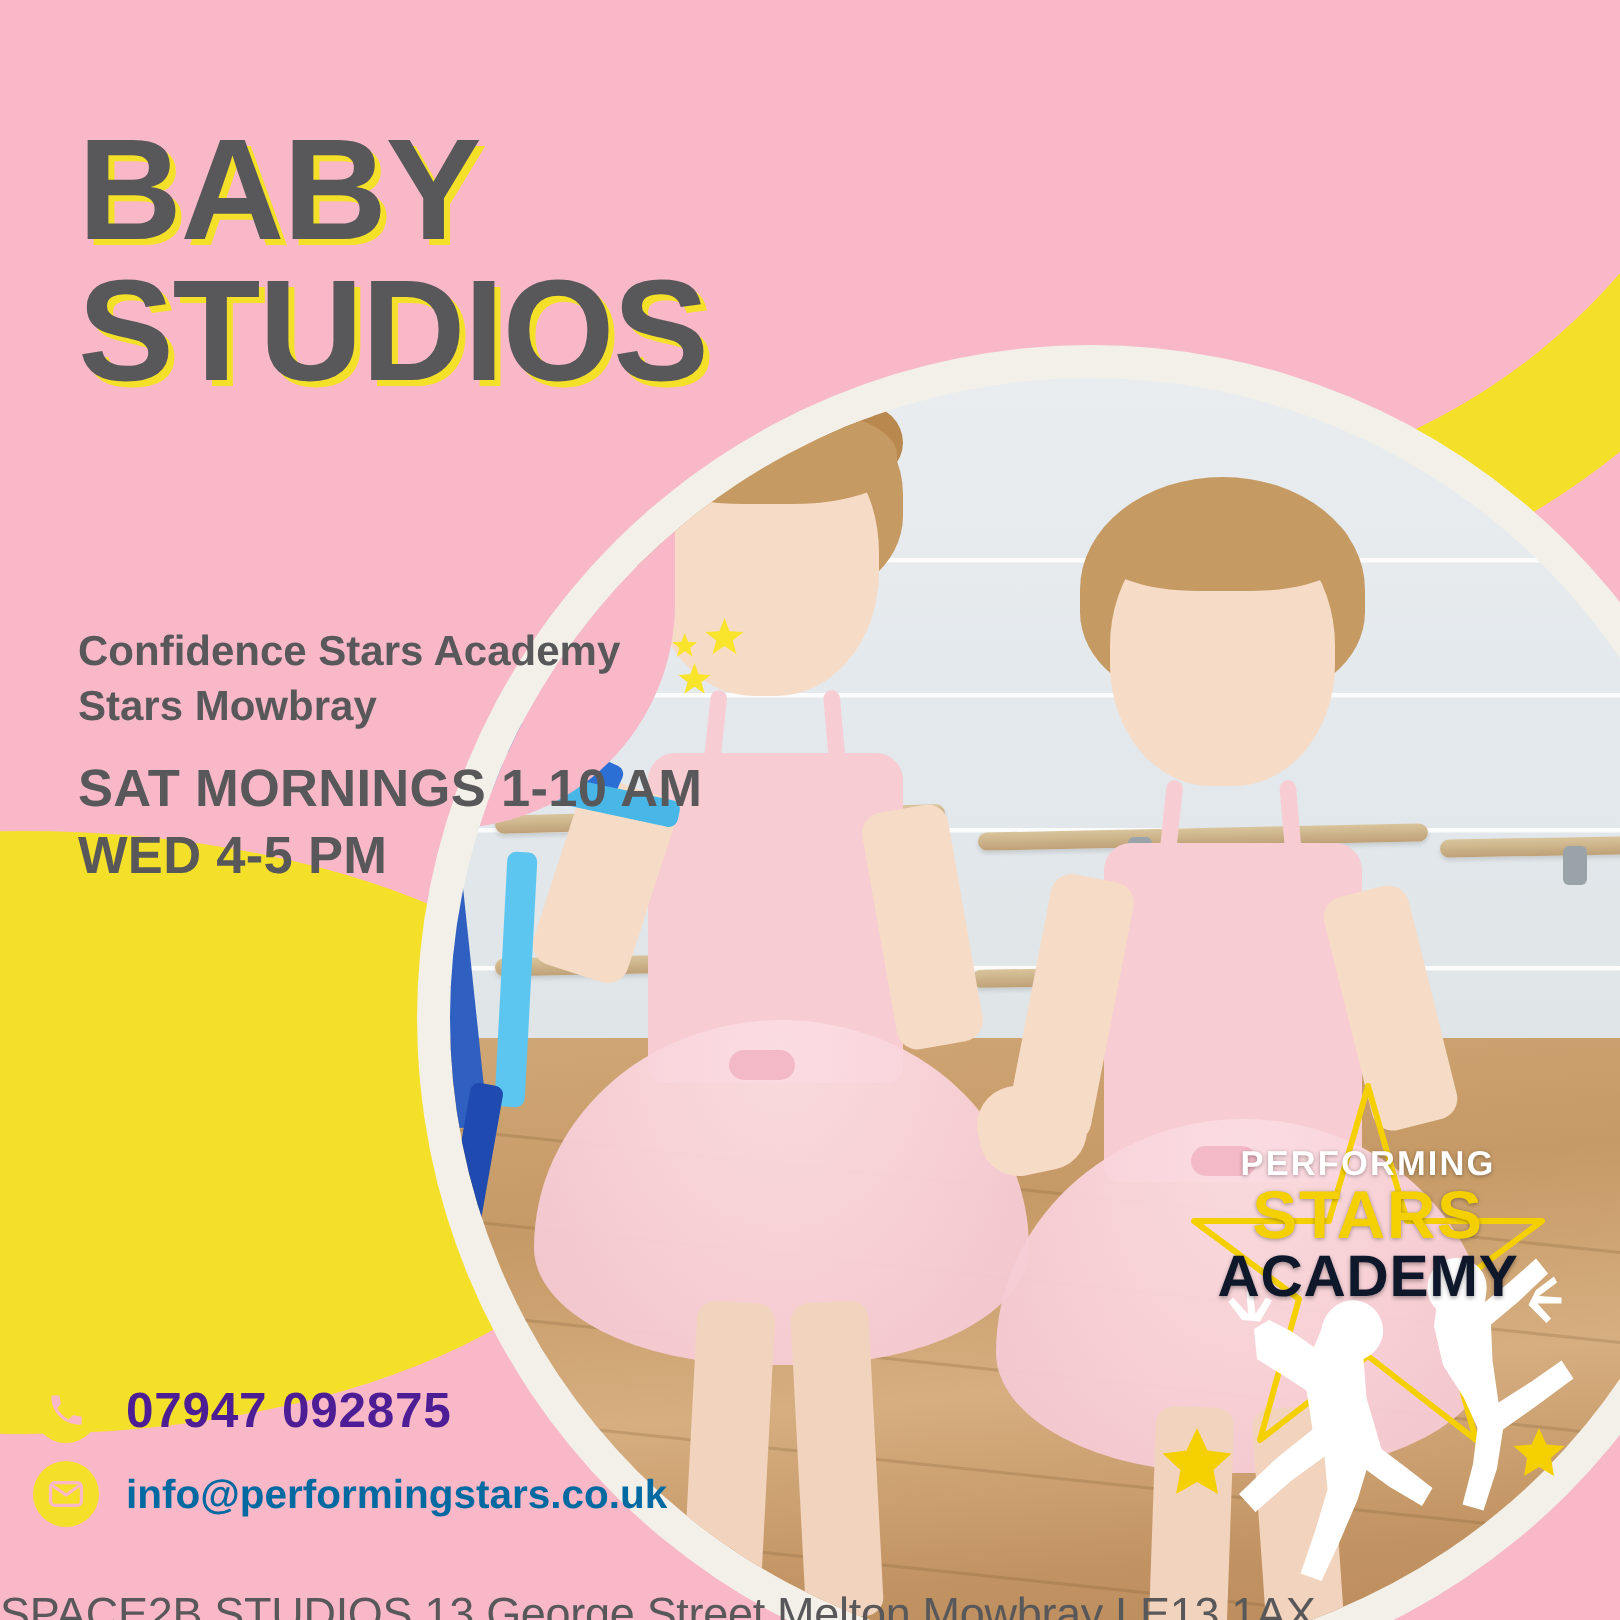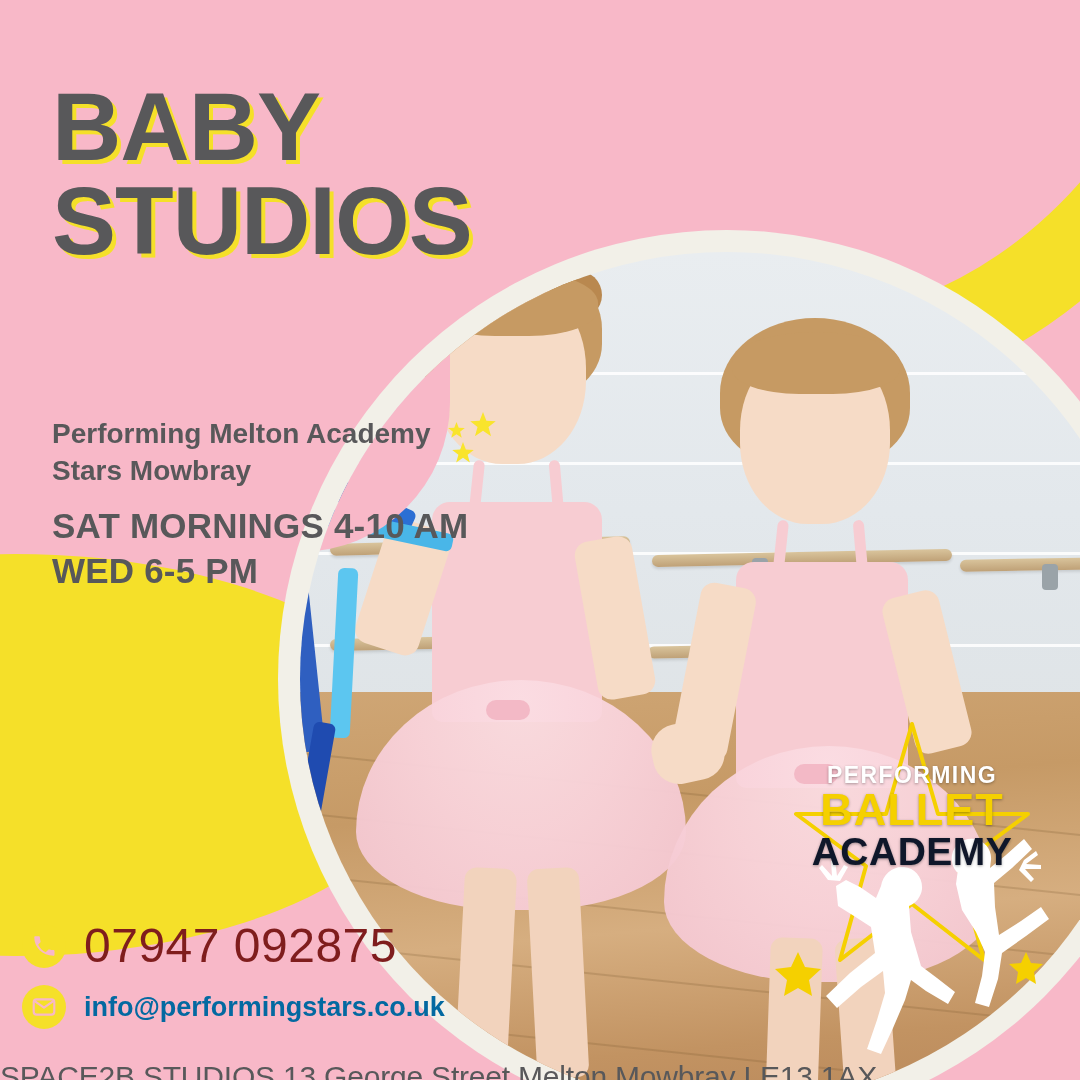--- a/index.html
+++ b/index.html
@@ -118,21 +118,21 @@
     margin-bottom:14px;
     width:max-content;
   }
 
   
   #contact{position:absolute;left:22px;top:884px;}
   .contact-row{display:flex;align-items:center;margin-bottom:12px;}
   .ic{width:44px;height:44px;border-radius:50%;background:#F5E029;
       display:flex;align-items:center;justify-content:center;margin-right:18px;flex:0 0 auto;}
   .ic svg{display:block;}
-  #phone-text{color:#7f1d1d;font-weight:400;font-size:48px;letter-spacing:.5px;}
+  #phone-text{color:#4c1d95;font-weight:700;font-size:33px;letter-spacing:.5px;}
   #email-text{color:#0369a1;font-weight:700;font-size:27px;}
 
   
   #address{
     position:absolute; left:0; top:1026px; width:906px;
     text-align:left; color:#58585A;
     font-weight:400; font-size:30px; letter-spacing:-.2px;
     white-space:nowrap;
   }
 
@@ -226,33 +226,33 @@
       <div class="ph" id="photo-wedge"></div>
     </div>
   </div>
 
   <div id="headline">
     <span class="hl">BABY</span>
     <span class="hl">STUDIOS</span>
   </div>
 
   <div id="academy-block">
-    <div>Performing Melton Academy</div>
+    <div>Confidence Stars Academy</div>
     <div>Stars Mowbray</div>
   </div>
 
   <div id="sparkles">
     <span class="star-sparkle" style="left:22px;top:0px;width:26px;height:26px;"></span>
     <span class="star-sparkle" style="left:0px;top:10px;width:17px;height:17px;"></span>
     <span class="star-sparkle" style="left:4px;top:30px;width:22px;height:22px;"></span>
   </div>
 
   <div id="times-block">
-    <div>SAT MORNINGS 4-10 AM</div>
-    <div>WED 6-5 PM</div>
+    <div>SAT MORNINGS 1-10 AM</div>
+    <div>WED 4-5 PM</div>
   </div>
 
 
   <div id="contact">
     <div class="contact-row">
       <span class="ic">
         <svg width="26" height="26" viewBox="0 0 24 24">
           <path fill="#F8B8C8" d="M6.6 10.8c1.5 3 4 5.5 7 7l2.3-2.3c.3-.3.7-.4 1.1-.3 1.2.4 2.4.6 3.7.6.6 0 1 .4 1 1V20c0 .6-.4 1-1 1C10.6 21 3 13.4 3 4c0-.6.4-1 1-1h3.2c.6 0 1 .4 1 1 0 1.3.2 2.5.6 3.7.1.4 0 .8-.3 1.1L6.6 10.8z"></path>
         </svg>
       </span>
@@ -285,19 +285,19 @@
       </g>
 
       <g fill="#ffffff">
         <path d="M206 168 c-11 -2 -18 -12 -16 -23 2 -11 12 -18 23 -16 10 2 17 11 16 21 l-1 8 16 -13 18 -16
                  8 10 -20 19 -18 15 1 24 4 28 22 -14 20 -14 8 12 -23 17 -24 17 -4 26 -9 28 -14 -4 7 -27 3 -24
                  -9 -20 -14 -22 -6 -26 3 -22 z"></path>
         <path d="M262 150 l12 -9 2 4 -12 9 15 1 0 4 -16 0 9 10 -3 3 -12 -12 z"></path>
       </g>
     </svg>
     <div class="logo-txt" id="logo-l1">PERFORMING</div>
-    <div class="logo-txt" id="logo-l2">BALLET</div>
+    <div class="logo-txt" id="logo-l2">STARS</div>
     <div class="logo-txt" id="logo-l3">ACADEMY</div>
   </div>
 
   <div id="address">SPACE2B STUDIOS 13 George Street Melton Mowbray LE13 1AX.</div>
 
 </div>
 
 </body></html>

